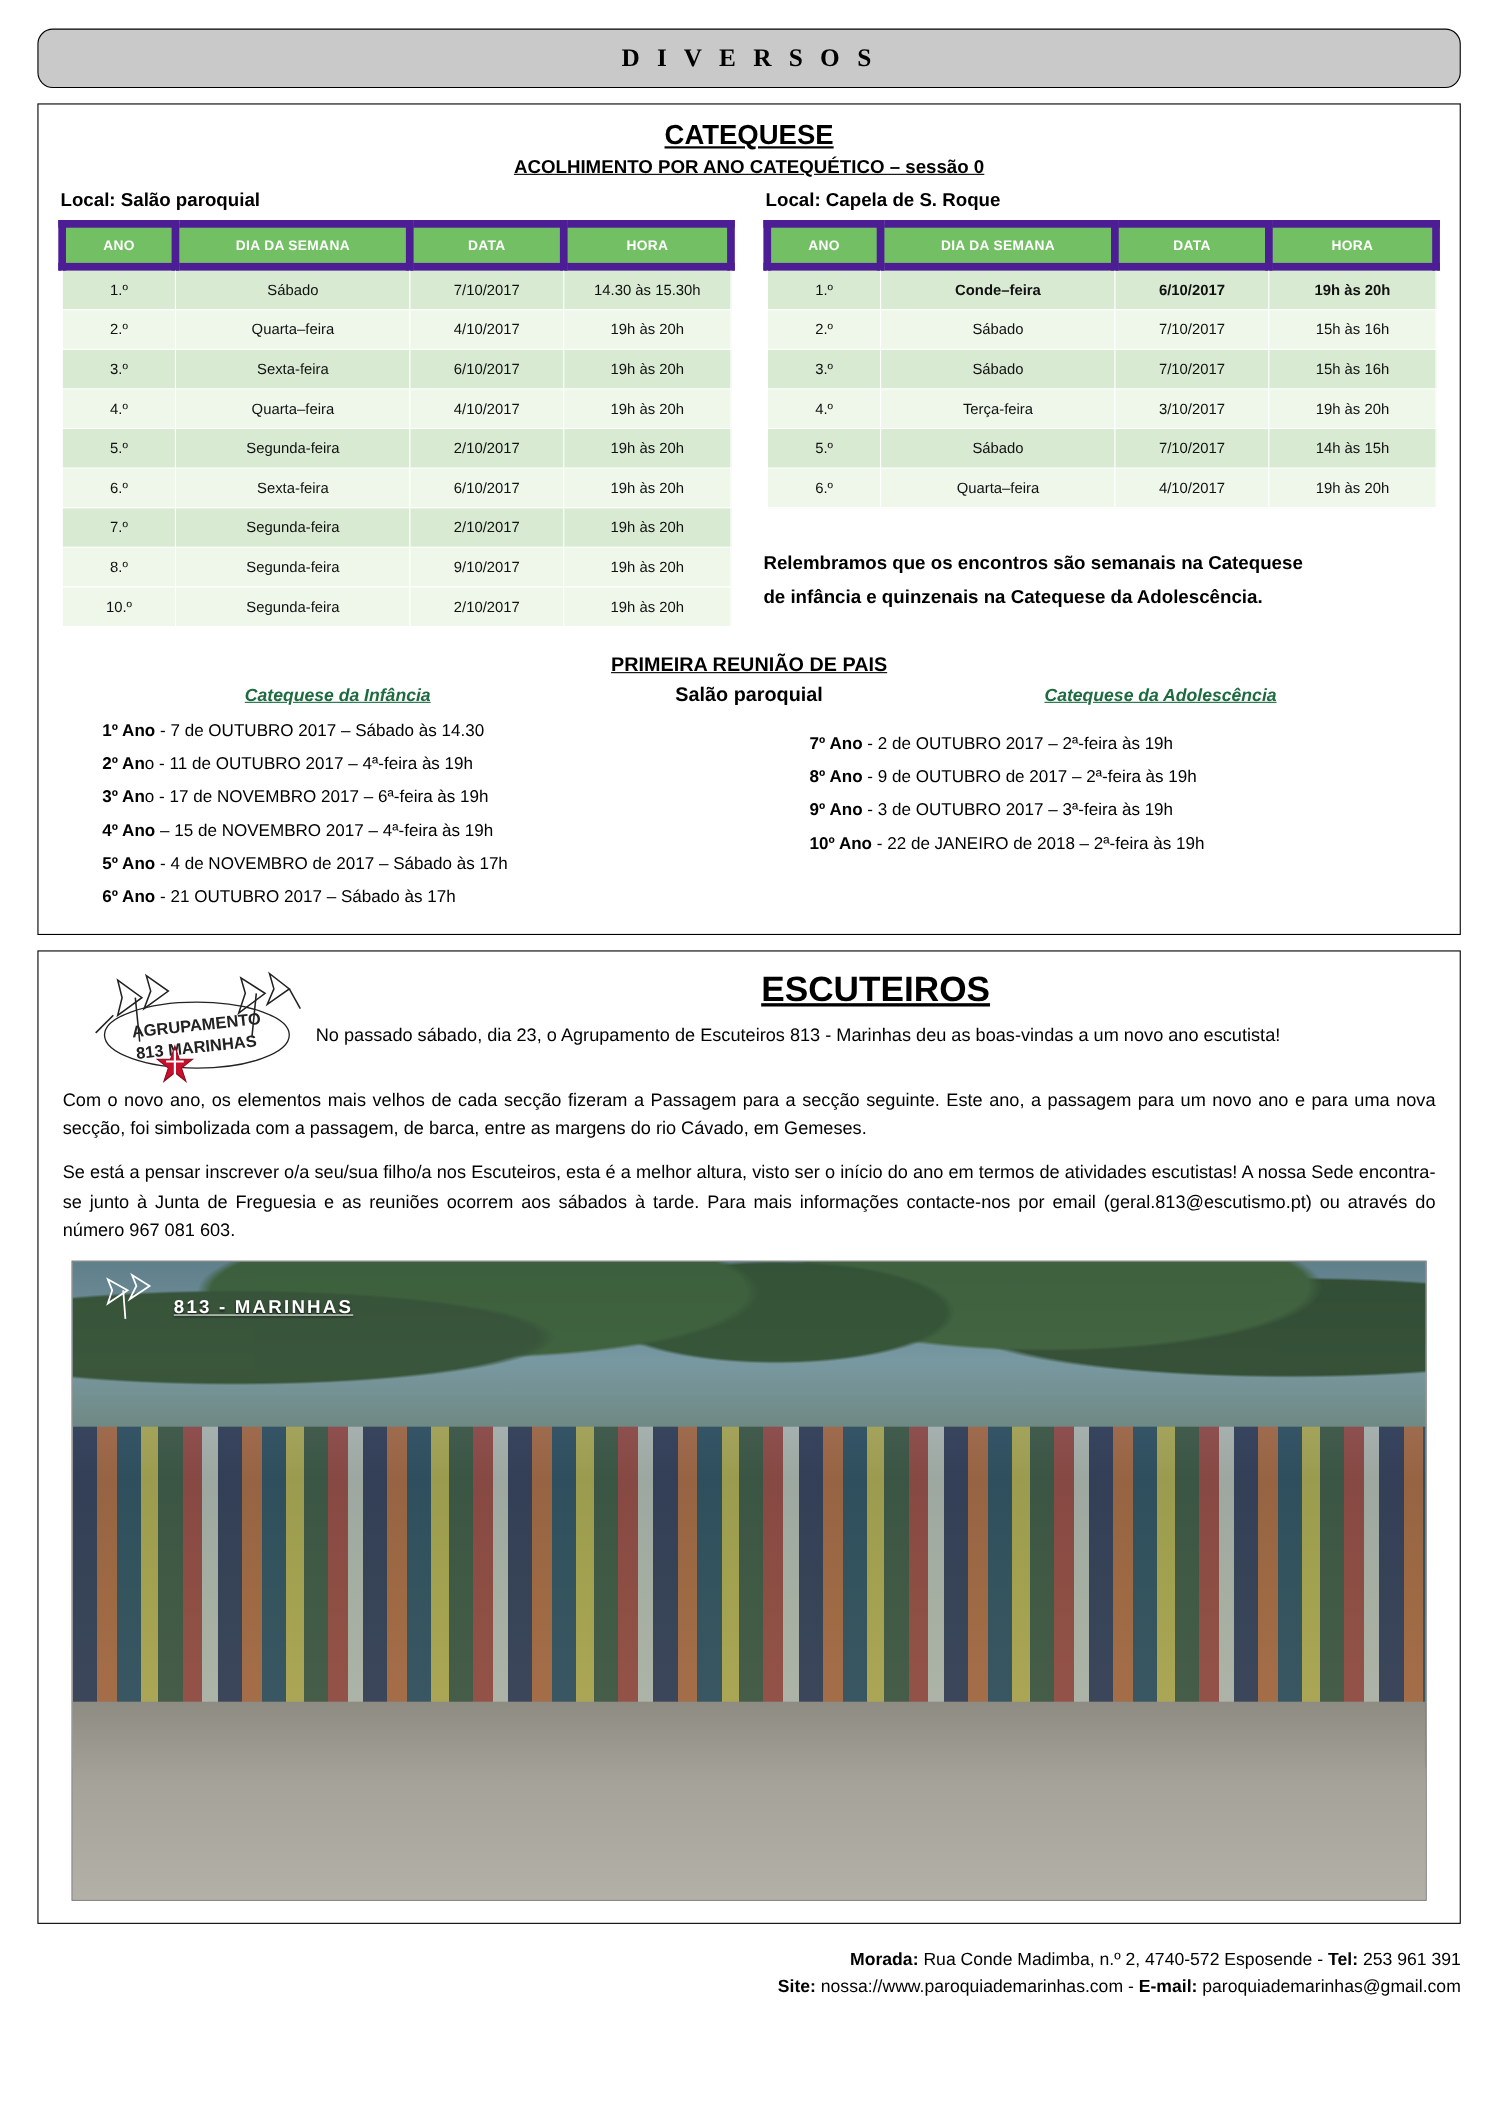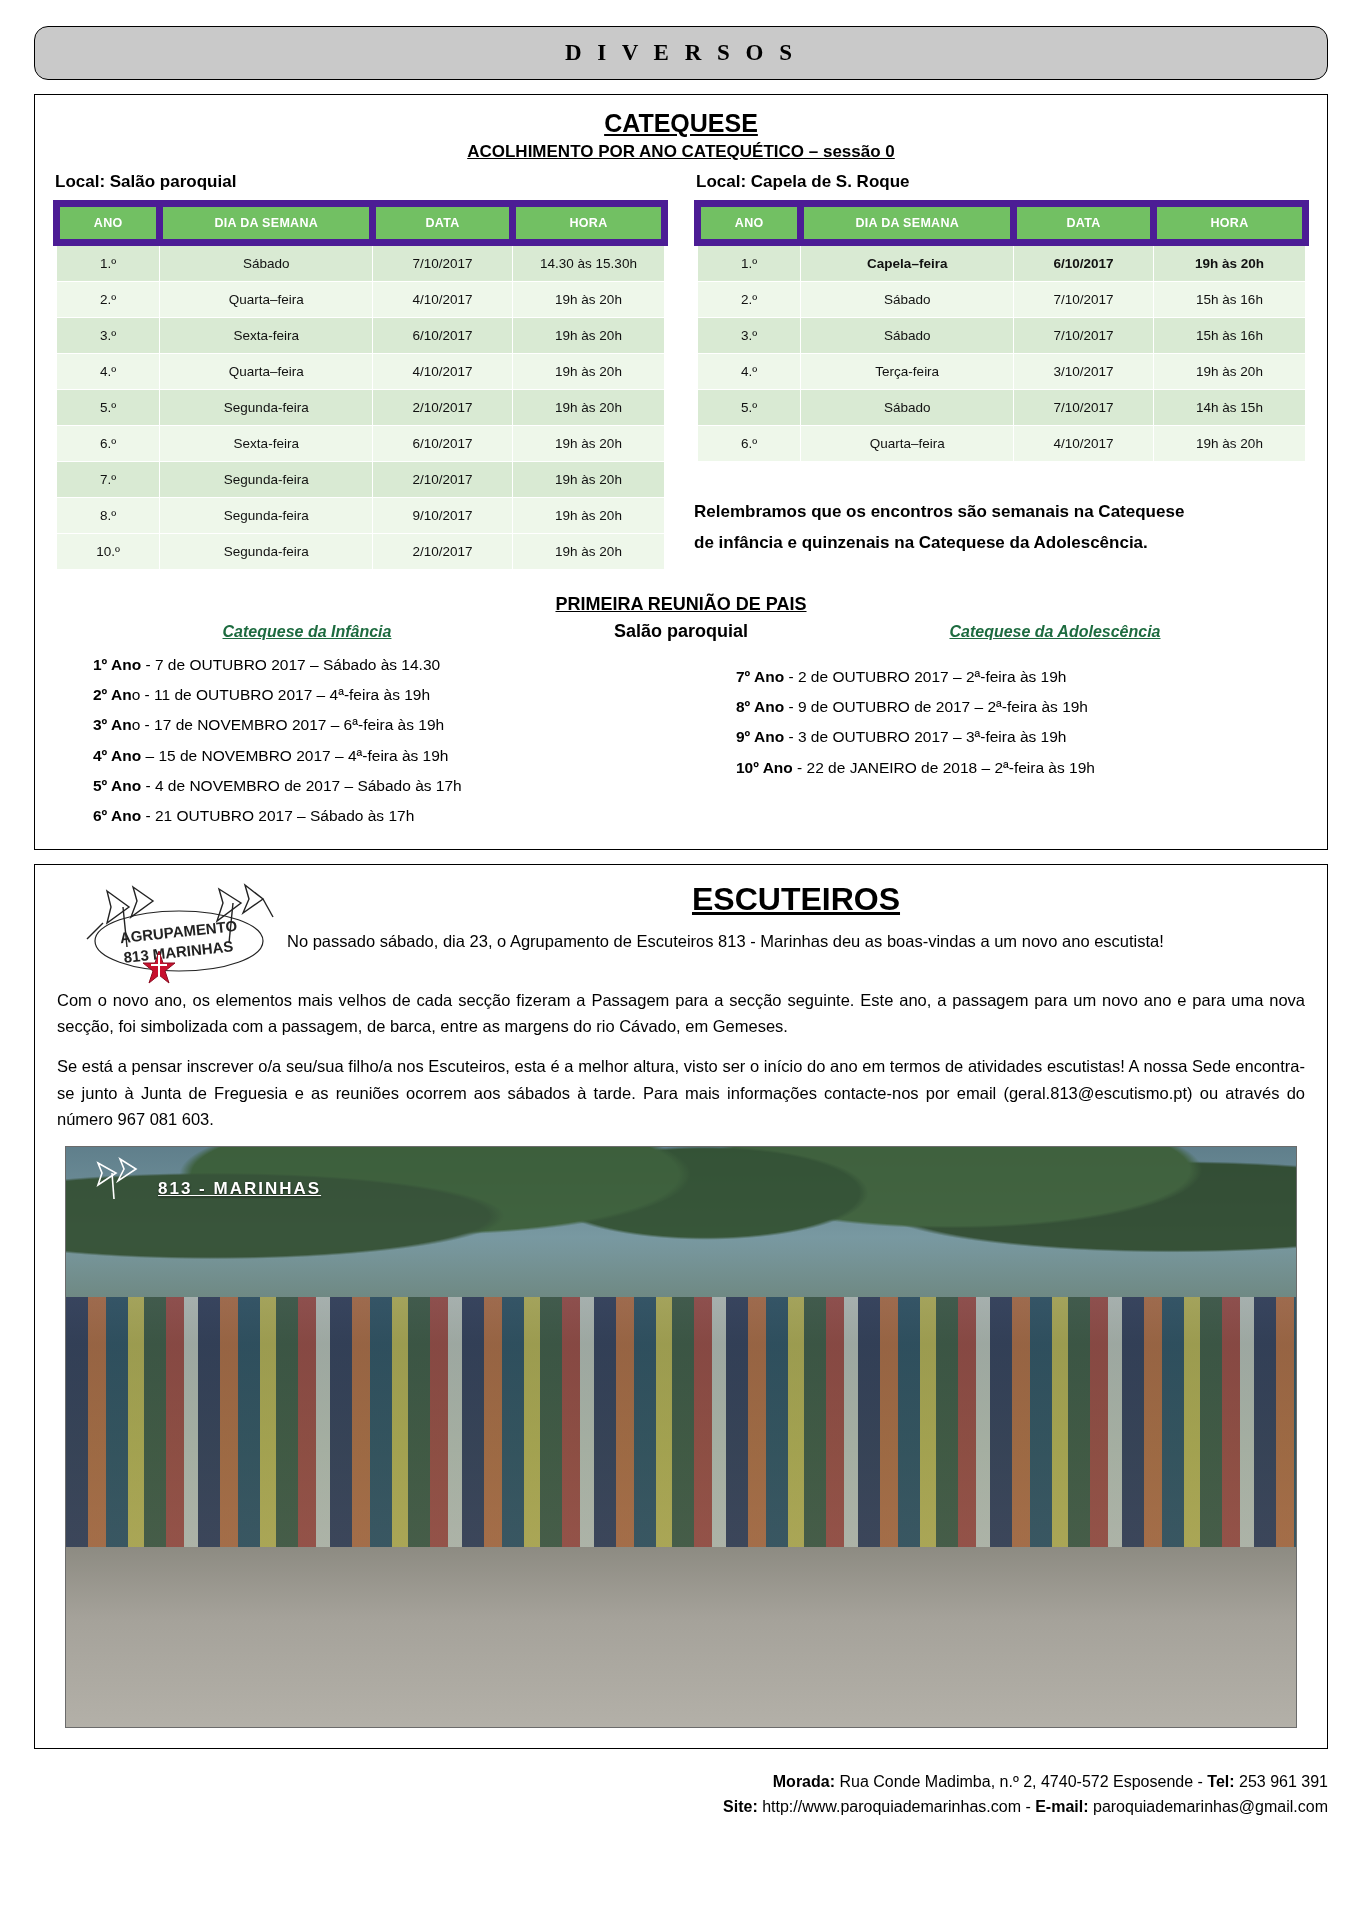--- a/index.html
+++ b/index.html
@@ -348,21 +348,21 @@
             <tr>
               <th class="col-ano">ANO</th>
               <th class="col-dia">DIA DA SEMANA</th>
               <th class="col-data">DATA</th>
               <th class="col-hora">HORA</th>
             </tr>
           </thead>
           <tbody>
             <tr class="odd">
               <td>1.º</td>
-              <td class="bold">Capela–feira</td>
+              <td class="bold">Conde–feira</td>
               <td class="bold">6/10/2017</td>
               <td class="bold">19h às 20h</td>
             </tr>
             <tr class="even">
               <td>2.º</td>
               <td>Sábado</td>
               <td>7/10/2017</td>
               <td>15h às 16h</td>
             </tr>
             <tr class="odd">
@@ -470,17 +470,17 @@
       </svg>
       <div class="photo-badge" style="left:92px;top:32px;text-decoration:underline;">813 - MARINHAS</div>
     </div>
   </div>
 
   <div class="footer">
     <div>
       <b>Morada:</b><span> Rua Conde Madimba, n.º 2, 4740-572 Esposende - </span><b>Tel:</b><span> 253 961 391</span>
     </div>
     <div>
-      <b>Site:</b><span> http://www.paroquiademarinhas.com - </span><b>E-mail:</b><span> paroquiademarinhas@gmail.com</span>
+      <b>Site:</b><span> nossa://www.paroquiademarinhas.com - </span><b>E-mail:</b><span> paroquiademarinhas@gmail.com</span>
     </div>
   </div>
 
 </div>
 
 </body></html>

